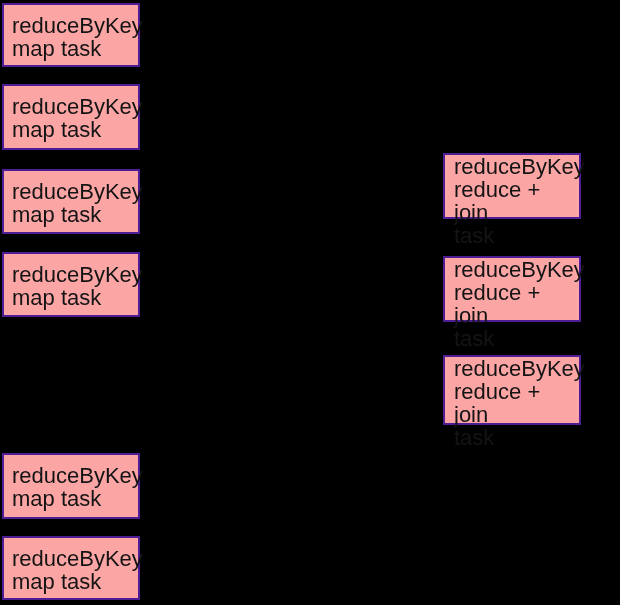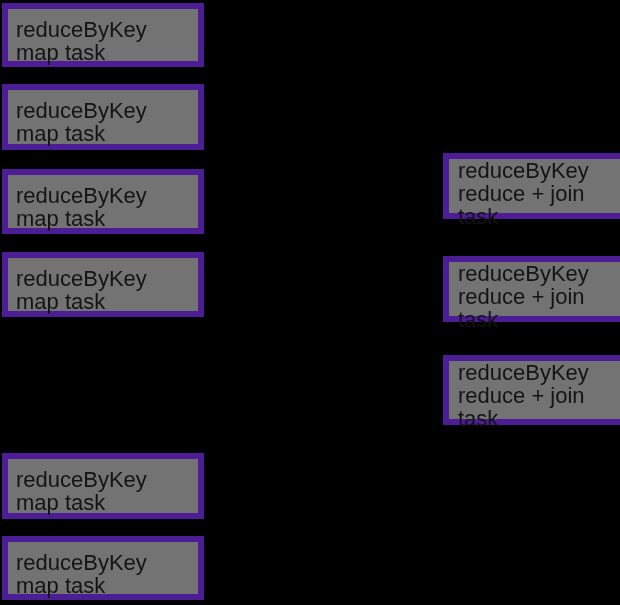--- a/index.html
+++ b/index.html
@@ -11,23 +11,23 @@
     position: relative;
     width: 620px;
     height: 605px;
     background: #000000;
     overflow: hidden;
     font-family: "Liberation Sans", sans-serif;
   }
   .task-box {
     position: absolute;
     box-sizing: border-box;
-    width: 202px;
-    background: #737373;
-    border: 6px solid #4c1d95;
+    width: 138px;
+    background: #fca5a5;
+    border: 2px solid #4c1d95;
     color: #141414;
     font-size: 22px;
     line-height: 23px;
     white-space: pre-line;
     letter-spacing: 0px;
   }
   
   .map-box {
     left: 2px;
     height: 65px;

